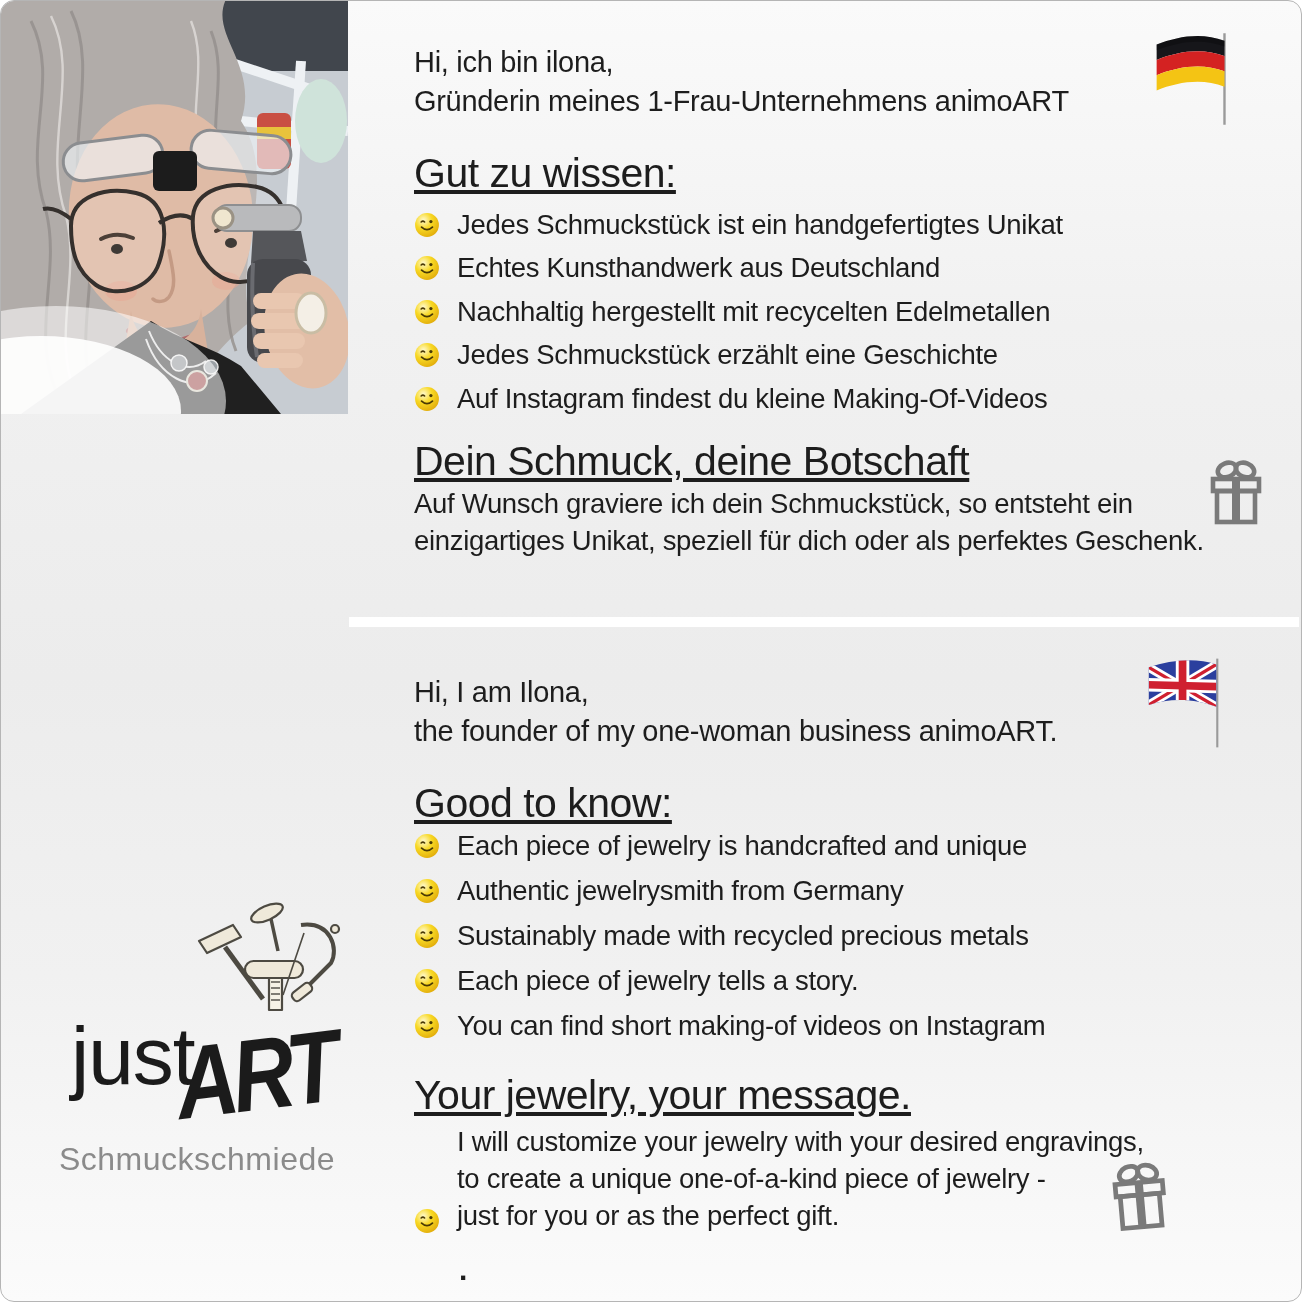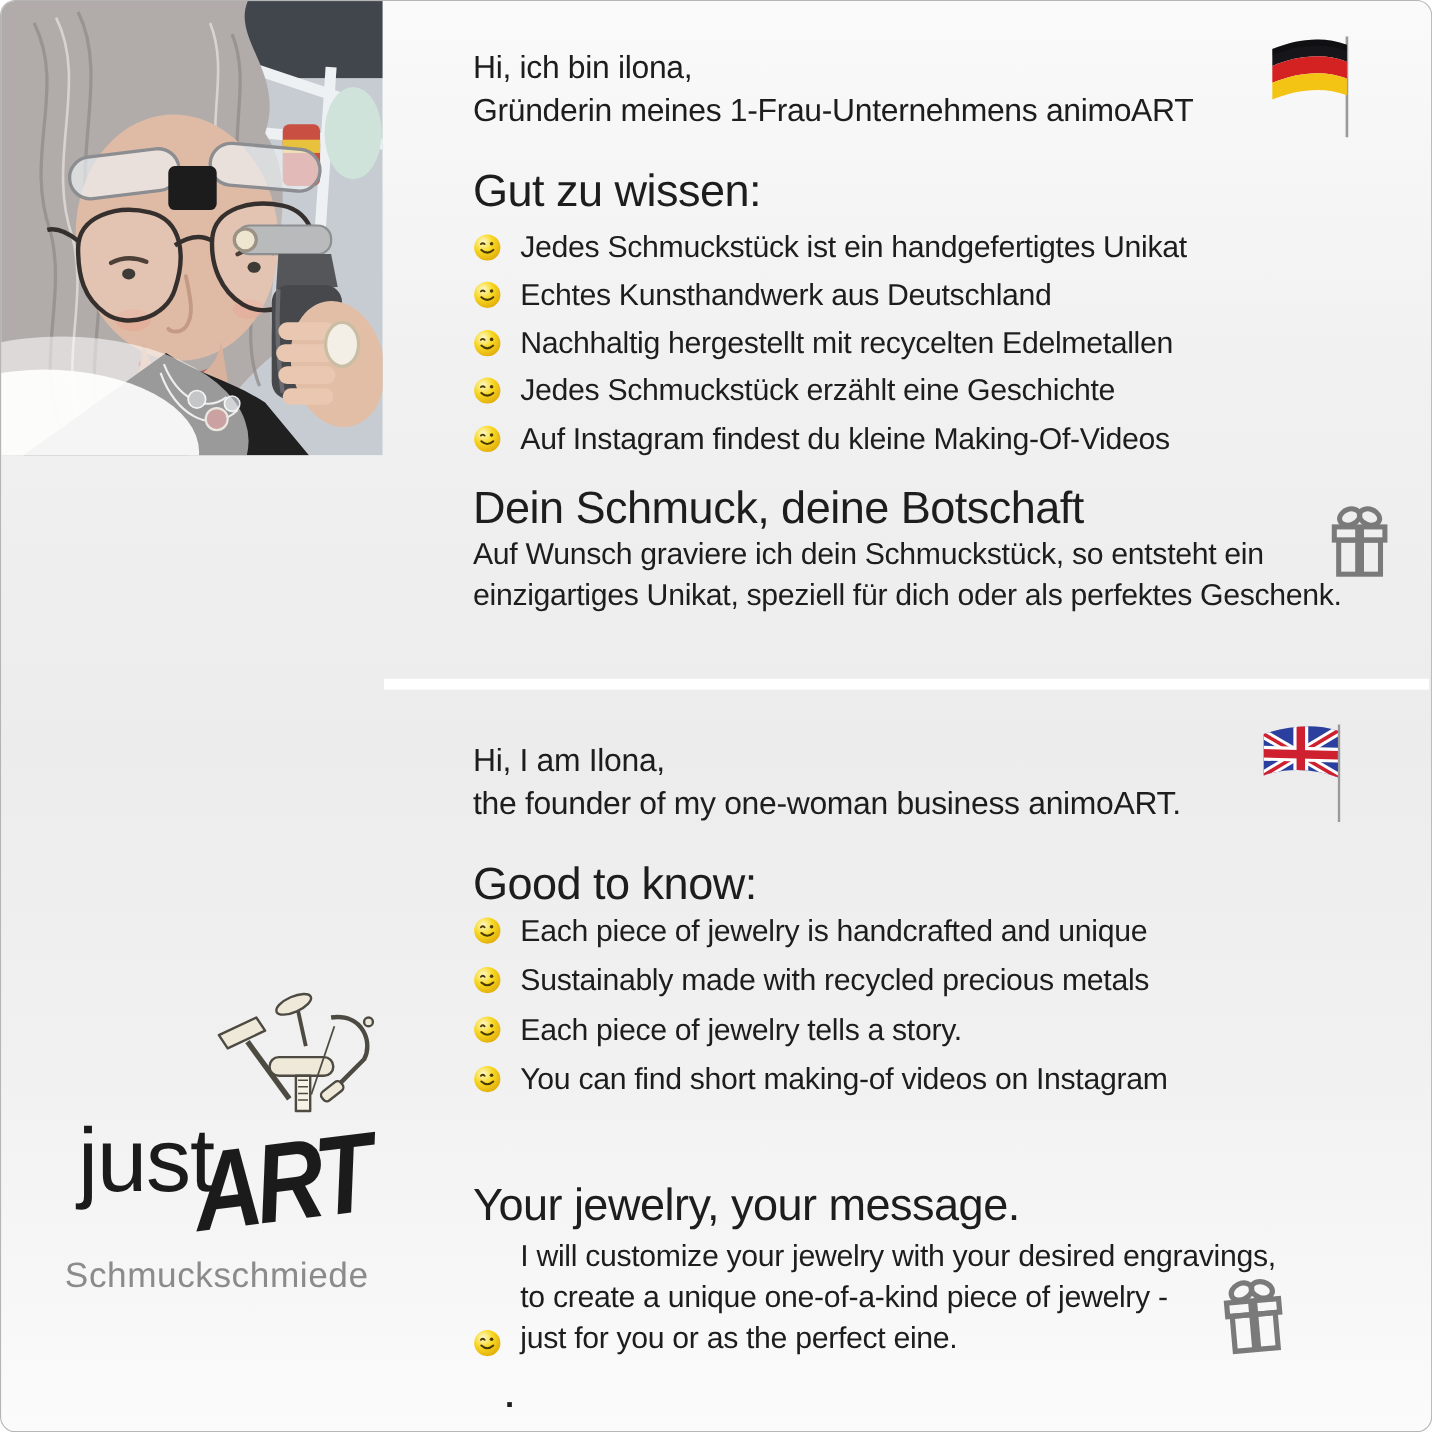--- a/index.html
+++ b/index.html
@@ -14,23 +14,23 @@
     font-family:"Liberation Sans", sans-serif;
     color:#1d1d1d;
   }
   
   .photo{
     position:absolute;left:0;top:0;width:347px;height:413px;
     border-top-left-radius:13px;overflow:hidden;
   }
   .photo svg{display:block;}
   
-  .textcol{position:absolute;left:429px;}
+  .textcol{position:absolute;left:413px;}
   .greeting{font-size:29px;line-height:39px;letter-spacing:-0.3px;}
-  .h1{font-size:41px;line-height:48px;letter-spacing:-0.5px;font-weight:400;}
+  .h1{font-size:41px;line-height:48px;letter-spacing:-0.5px;font-weight:400;text-decoration:underline;}
   .bullets{list-style:none;margin:0;padding:0;}
   .bullets li{display:flex;align-items:center;gap:17px;font-size:27.5px;letter-spacing:-0.3px;}
   .de-bullets li{height:43.5px;}
   .en-bullets li{height:45px;}
   .smiley{width:26px;height:26px;flex:0 0 26px;}
   .para{font-size:27.5px;line-height:37px;letter-spacing:-0.3px;}
   .msg-row{display:flex;align-items:flex-end;gap:17px;}
   .msg-row .smiley{margin-top:6px;}
   .divider{position:absolute;left:348px;right:2px;top:616px;height:10px;background:#ffffff;}
   .period{position:absolute;left:458px;top:1252px;font-size:30px;font-weight:700;}
@@ -260,20 +260,26 @@
     <li>
       <svg class="smiley">
           <use href="#smiley"></use>
         </svg>
       <span>Each piece of jewelry is handcrafted and unique</span>
     </li>
     <li>
       <svg class="smiley">
           <use href="#smiley"></use>
         </svg>
+      <span>Authentic jewelrysmith from Germany</span>
+    </li>
+    <li>
+      <svg class="smiley">
+          <use href="#smiley"></use>
+        </svg>
       <span>Sustainably made with recycled precious metals</span>
     </li>
     <li>
       <svg class="smiley">
           <use href="#smiley"></use>
         </svg>
       <span>Each piece of jewelry tells a story.</span>
     </li>
     <li>
       <svg class="smiley">
@@ -285,21 +291,21 @@
 
   <div class="textcol h1" style="top:1070px;">Your jewelry, your message.</div>
 
   <div class="textcol msg-row" style="top:1122px;">
     <svg class="smiley">
         <use href="#smiley"></use>
       </svg>
     <div class="para">
       <div>I will customize your jewelry with your desired engravings,</div>
       <div>to create a unique one-of-a-kind piece of jewelry -</div>
-      <div>just for you or as the perfect eine.</div>
+      <div>just for you or as the perfect gift.</div>
     </div>
   </div>
 
   <svg class="gift-b" viewBox="0 0 64 74">
       <use href="#gift"></use>
     </svg>
 
   <div class="period">.</div>
 
   <svg class="logo-tools" viewBox="0 0 160 142">

